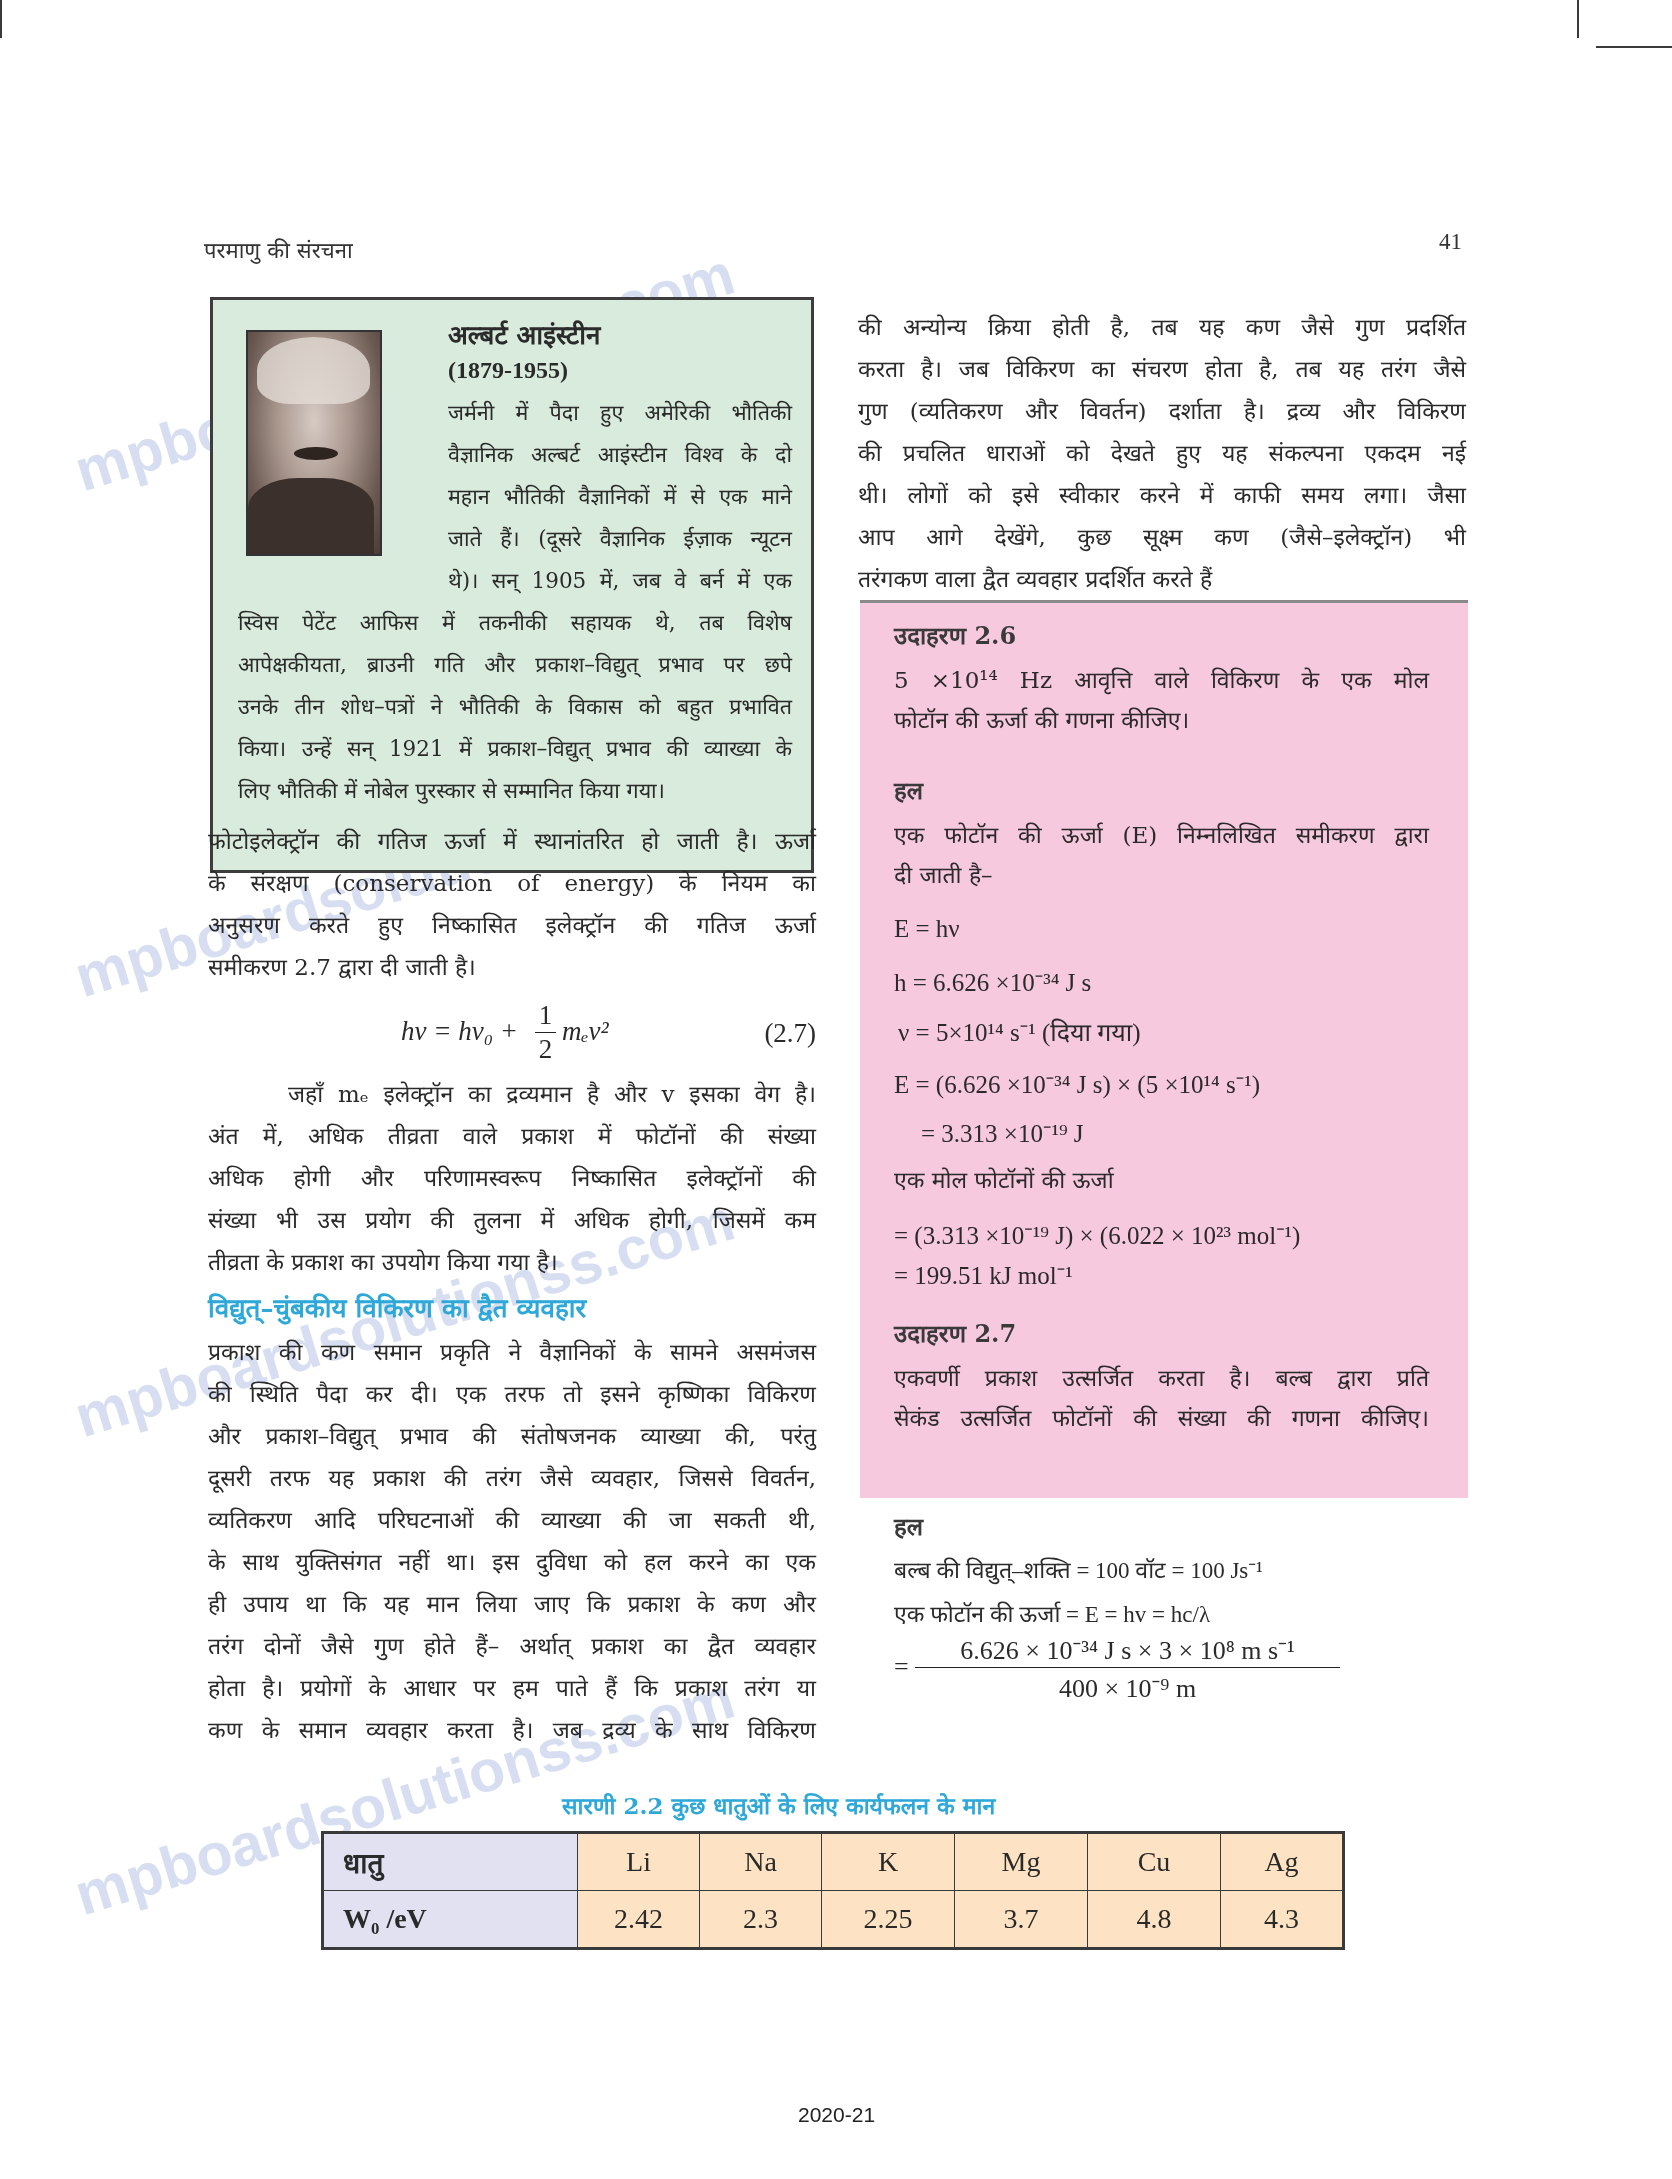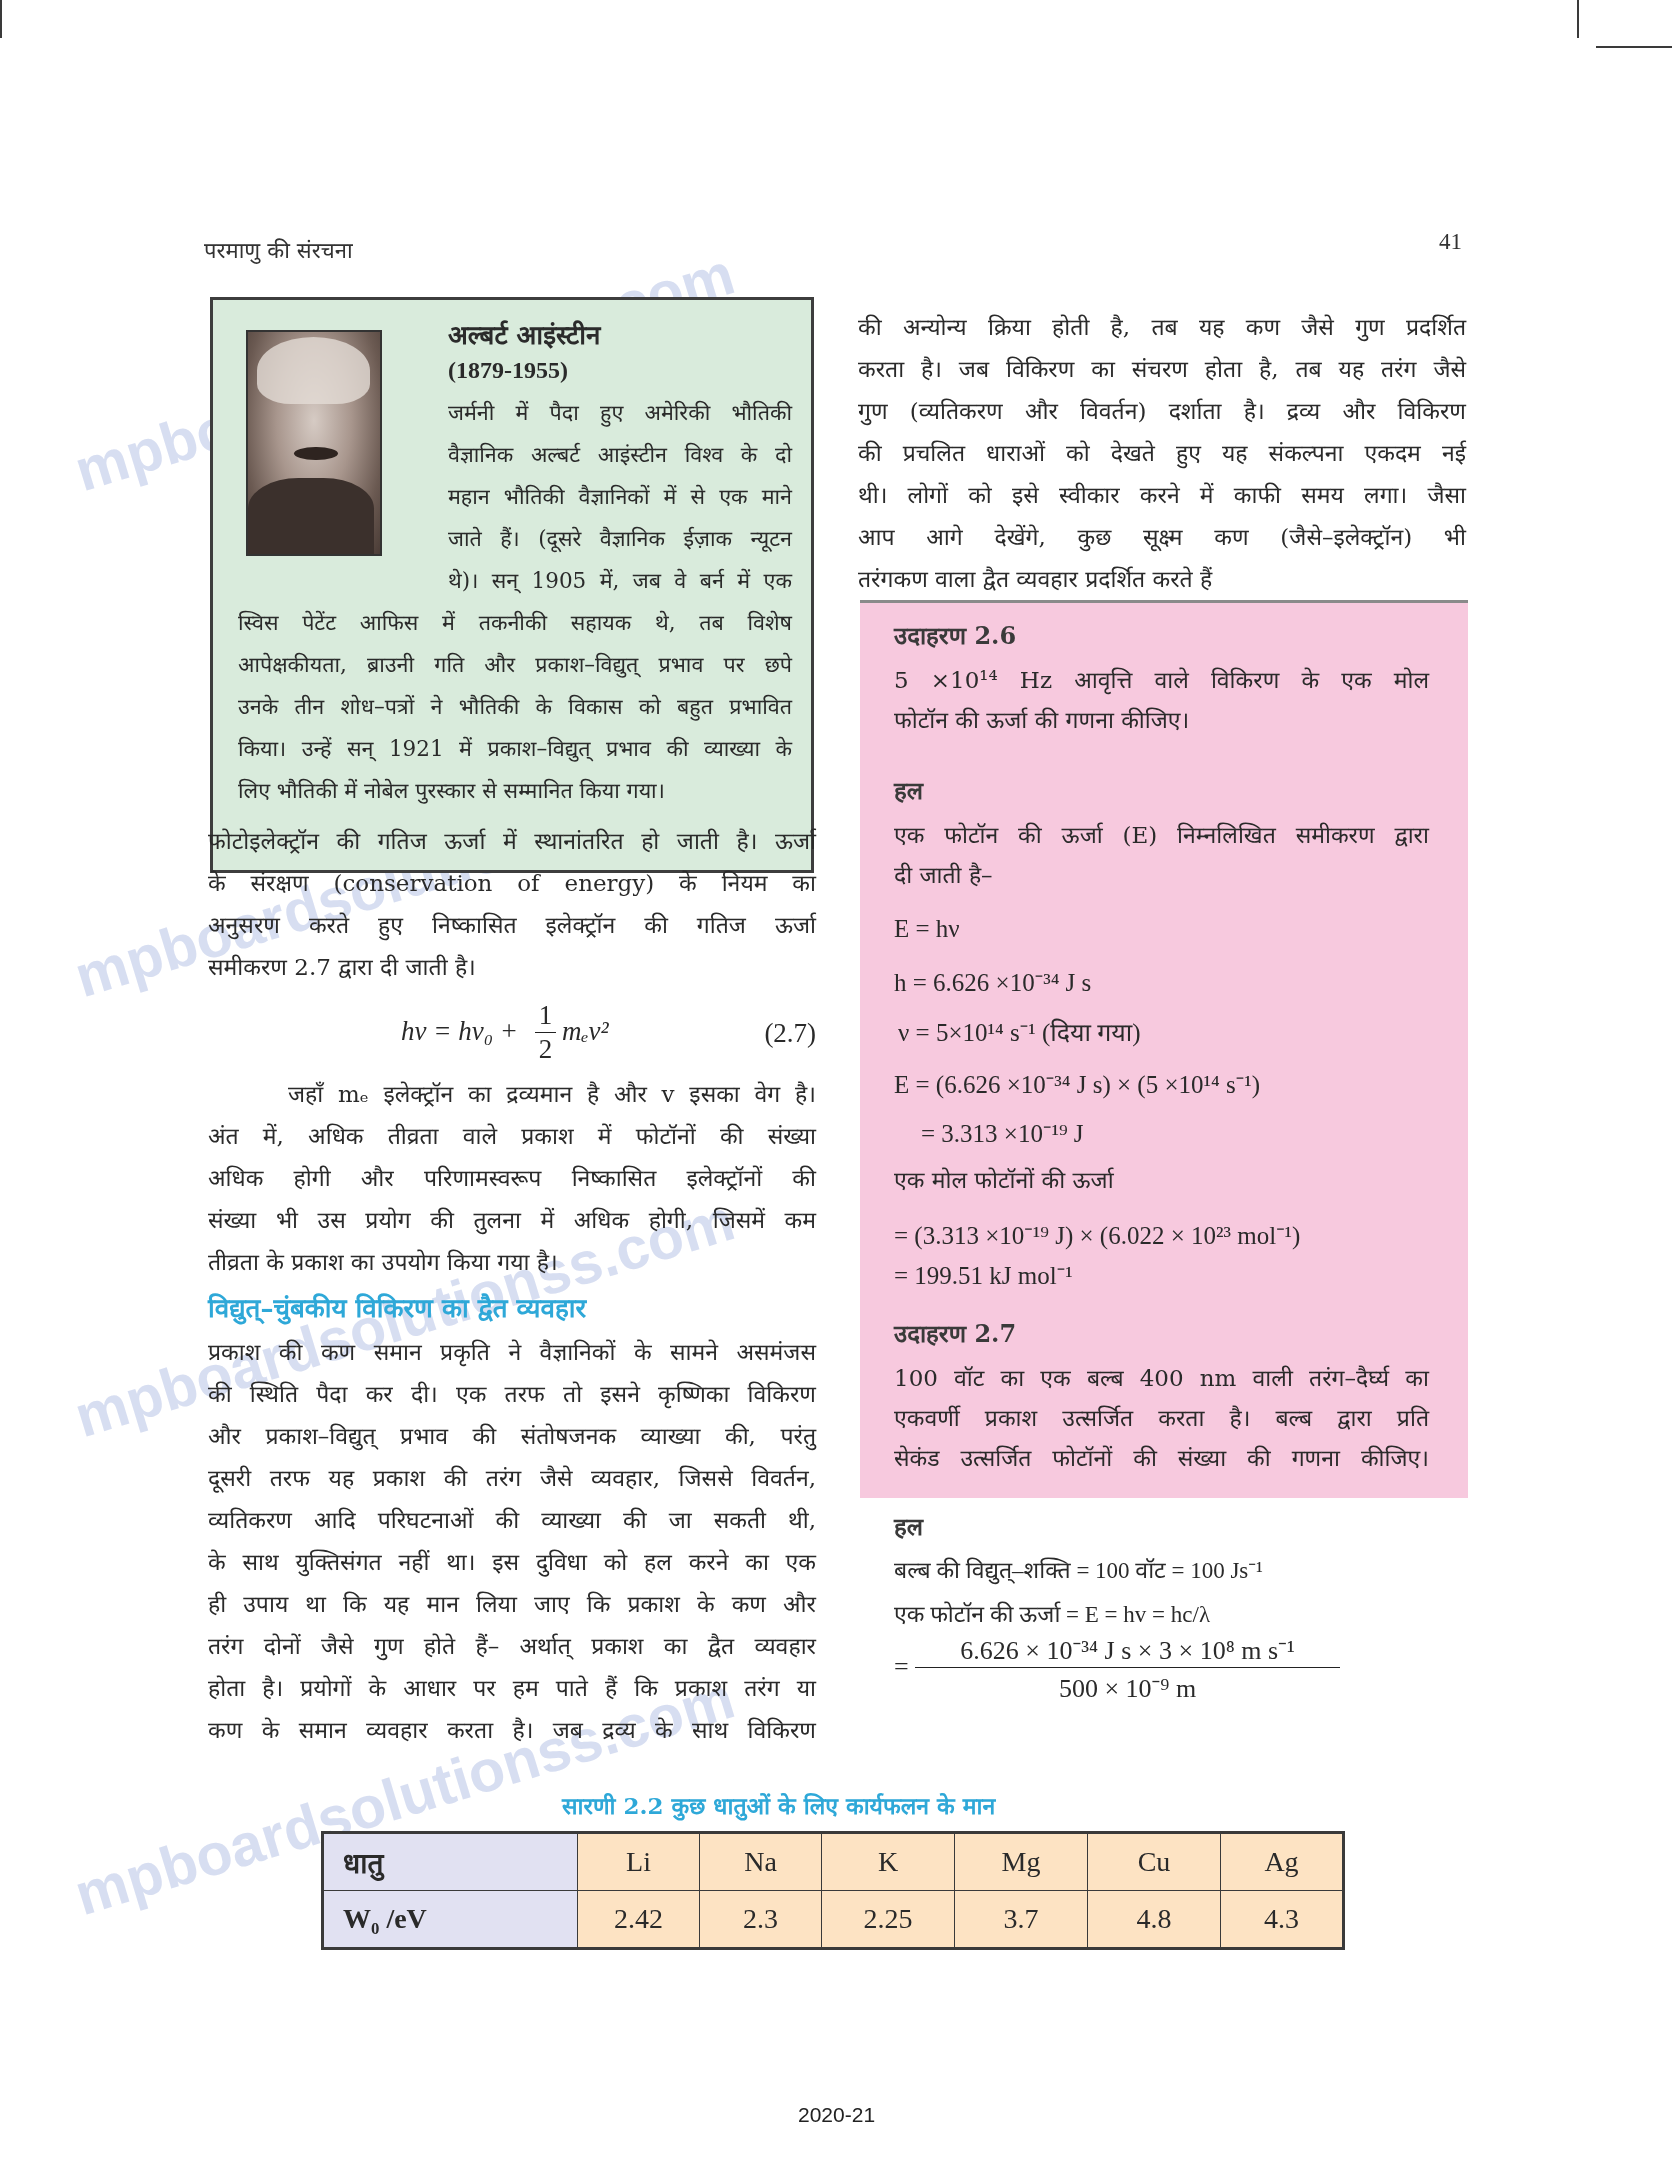--- a/index.html
+++ b/index.html
@@ -164,31 +164,30 @@
   <div class="mathl" style="top:361px">h = 6.626 ×10⁻³⁴ J s</div>
   <div class="mathl" style="top:411px;left:38px">ν = 5×10¹⁴ s⁻¹ (दिया गया)</div>
   <div class="mathl" style="top:463px">E = (6.626 ×10⁻³⁴ J s) × (5 ×10¹⁴ s⁻¹)</div>
   <div class="mathl" style="top:512px;left:61px">= 3.313 ×10⁻¹⁹ J</div>
   <div class="mathl" style="top:560px;font-family:'DejaVu Serif',serif;font-size:23px">एक मोल फोटॉनों की ऊर्जा</div>
   <div class="mathl" style="top:614px">= (3.313 ×10⁻¹⁹ J) × (6.022 × 10²³ mol⁻¹)</div>
   <div class="mathl" style="top:654px">= 199.51 kJ mol⁻¹</div>
 
   <div class="ex-h" style="top:713px">उदाहरण 2.7</div>
   <div class="ex-p" style="top:755px">
-    <span class="jl">100 वॉट का एक बल्ब 400 nm वाली तरंग–दैर्घ्य का</span>
     <span class="jl">एकवर्णी प्रकाश उत्सर्जित करता है। बल्ब द्वारा प्रति</span>
     <span class="jl">सेकंड उत्सर्जित फोटॉनों की संख्या की गणना कीजिए।</span>
   </div>
   <div class="ex-h" style="top:906px">हल</div>
   <div class="mathl" style="top:950px;font-size:23px">बल्ब की विद्युत्–शक्ति = 100 वॉट = 100 Js⁻¹</div>
   <div class="mathl" style="top:994px;font-size:23px">एक फोटॉन की ऊर्जा = E = hv = hc/λ</div>
   <div class="bigfrac">
     <span class="eqs">=</span>
     <span class="fn">6.626 × 10⁻³⁴ J s × 3 × 10⁸ m s⁻¹</span>
-    <span class="fd">500 × 10⁻⁹ m</span>
+    <span class="fd">400 × 10⁻⁹ m</span>
   </div>
 </div>
 
 <div class="tbl-cap">सारणी 2.2  कुछ धातुओं के लिए कार्यफलन के मान</div>
 <table class="wf">
   <tbody>
       <tr>
     <td class="rowh">धातु</td>
     <td class="c">Li</td>
     <td class="c">Na</td>

